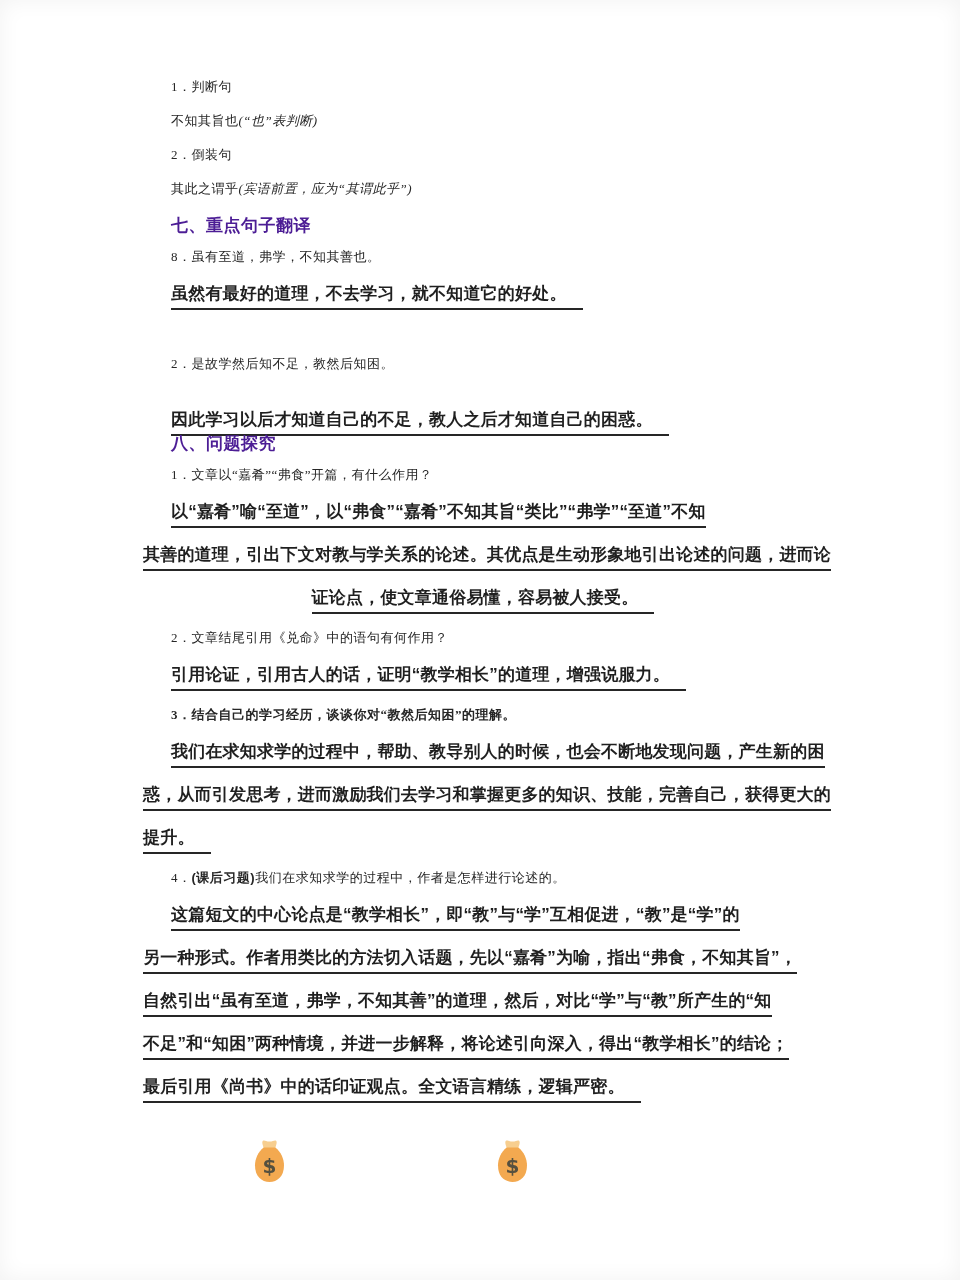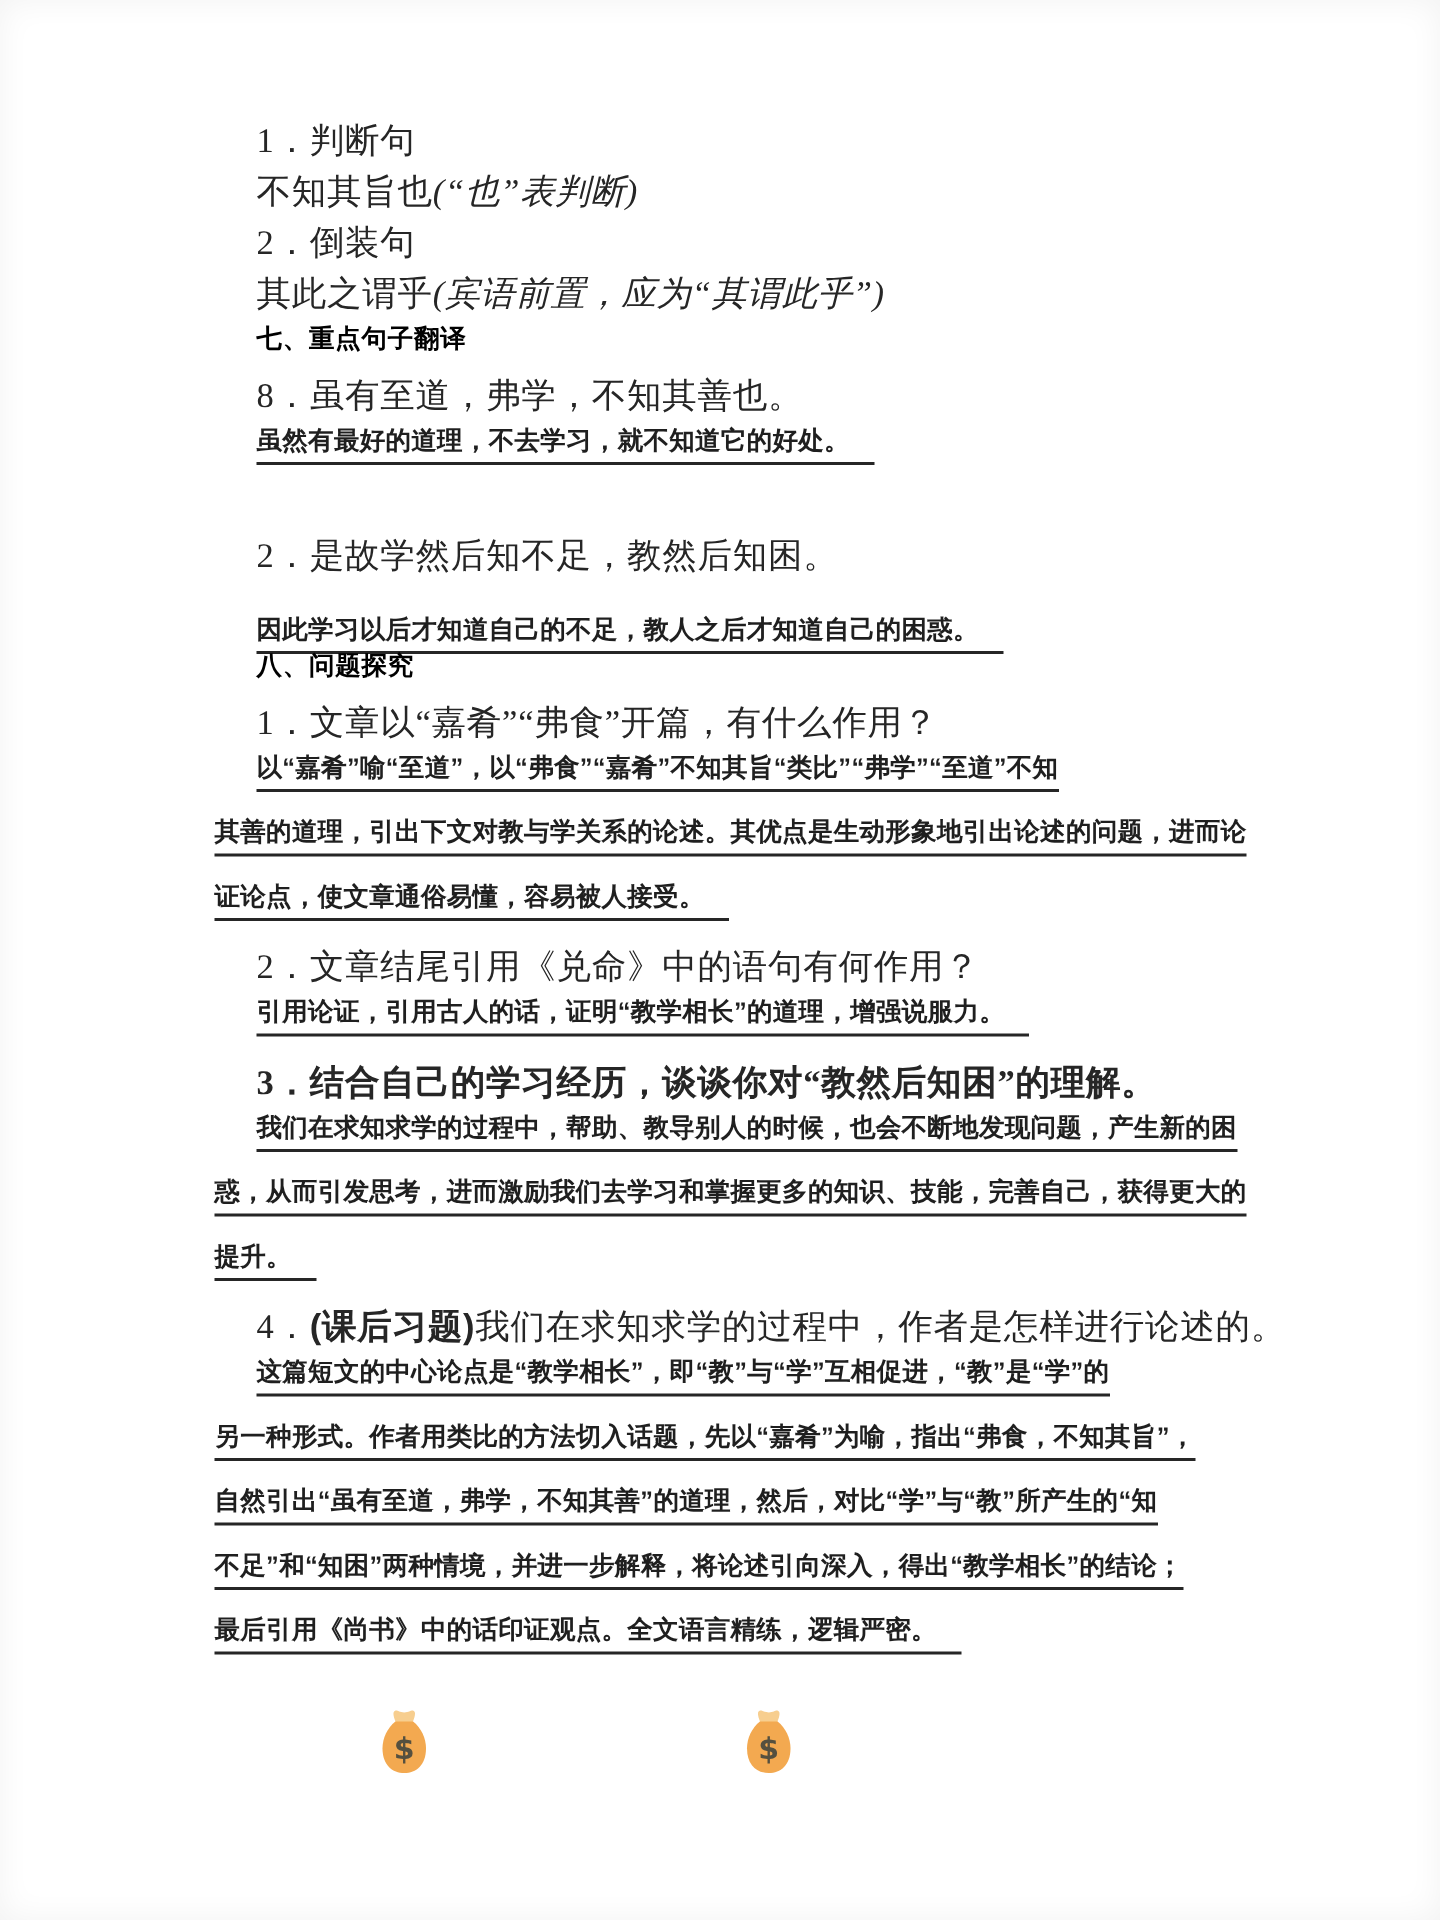--- a/index.html
+++ b/index.html
@@ -20,29 +20,29 @@
   .line {
     position: absolute;
     left: 143px;
     width: 680px;
     white-space: nowrap;
     color: #262626;
   }
   .line.indent { padding-left: 28px; }
   .line.serif {
     font-family: "Liberation Serif", "DejaVu Serif", serif;
-    font-size: 23px;
+    font-size: 13px;
     letter-spacing: 0.5px;
   }
   .line.heading {
     font-family: "Liberation Sans", "DejaVu Sans", sans-serif;
     font-weight: 700;
     font-size: 17px;
     letter-spacing: 0.5px;
-    color: #000000;
+    color: #4c1d95;
   }
   .line.answer {
     font-family: "Liberation Sans", "DejaVu Sans", sans-serif;
     font-weight: 600;
     font-size: 17px;
     letter-spacing: 0.2px;
     color: #1f1f1f;
   }
   .u {
     display: inline-block;
@@ -71,21 +71,21 @@
       <div class="line serif indent" style="top: 180px;"><span><span>其此之谓乎</span><span class="seg-kai">(宾语前置，应为“其谓此乎”)</span></span></div>
       <div class="line heading indent" style="top: 214px;"><span><span>七、重点句子翻译</span></span></div>
       <div class="line serif indent" style="top: 248px;"><span><span>8．虽有至道，弗学，不知其善也。</span></span></div>
       <div class="line answer indent" style="top: 282px;"><span class="u pad"><span>虽然有最好的道理，不去学习，就不知道它的好处。</span></span></div>
       <div class="line serif indent" style="top: 355px;"><span><span>2．是故学然后知不足，教然后知困。</span></span></div>
       <div class="line answer indent" style="top: 408px;"><span class="u pad"><span>因此学习以后才知道自己的不足，教人之后才知道自己的困惑。</span></span></div>
       <div class="line heading indent" style="top: 432px;"><span><span>八、问题探究</span></span></div>
       <div class="line serif indent" style="top: 466px;"><span><span>1．文章以“嘉肴”“弗食”开篇，有什么作用？</span></span></div>
       <div class="line answer indent" style="top: 500px;"><span class="u"><span>以“嘉肴”喻“至道”，以“弗食”“嘉肴”不知其旨“类比”“弗学”“至道”不知</span></span></div>
       <div class="line answer" style="top: 543px;"><span class="u"><span>其善的道理，引出下文对教与学关系的论述。其优点是生动形象地引出论述的问题，进而论</span></span></div>
-      <div class="line answer" style="top: 586px;"><span class="u pad"><span>证论点，使文章通俗易懂，容易被人接受。</span></span></div>
+      <div class="line answer" style="top: 586px; text-align: center;"><span class="u pad"><span>证论点，使文章通俗易懂，容易被人接受。</span></span></div>
       <div class="line serif indent" style="top: 629px;"><span><span>2．文章结尾引用《兑命》中的语句有何作用？</span></span></div>
       <div class="line answer indent" style="top: 663px;"><span class="u pad"><span>引用论证，引用古人的话，证明“教学相长”的道理，增强说服力。</span></span></div>
       <div class="line serif indent" style="top: 706px; font-weight: bold;"><span><span>3．结合自己的学习经历，谈谈你对“教然后知困”的理解。</span></span></div>
       <div class="line answer indent" style="top: 740px;"><span class="u"><span>我们在求知求学的过程中，帮助、教导别人的时候，也会不断地发现问题，产生新的困</span></span></div>
       <div class="line answer" style="top: 783px;"><span class="u"><span>惑，从而引发思考，进而激励我们去学习和掌握更多的知识、技能，完善自己，获得更大的</span></span></div>
       <div class="line answer" style="top: 826px;"><span class="u pad"><span>提升。</span></span></div>
       <div class="line serif indent" style="top: 869px;"><span><span>4．</span><span class="seg-bold">(课后习题)</span><span>我们在求知求学的过程中，作者是怎样进行论述的。</span></span></div>
       <div class="line answer indent" style="top: 903px;"><span class="u"><span>这篇短文的中心论点是“教学相长”，即“教”与“学”互相促进，“教”是“学”的</span></span></div>
       <div class="line answer" style="top: 946px;"><span class="u"><span>另一种形式。作者用类比的方法切入话题，先以“嘉肴”为喻，指出“弗食，不知其旨”，</span></span></div>
       <div class="line answer" style="top: 1032px;"><span class="u"><span>不足”和“知困”两种情境，并进一步解释，将论述引向深入，得出“教学相长”的结论；</span></span></div>

